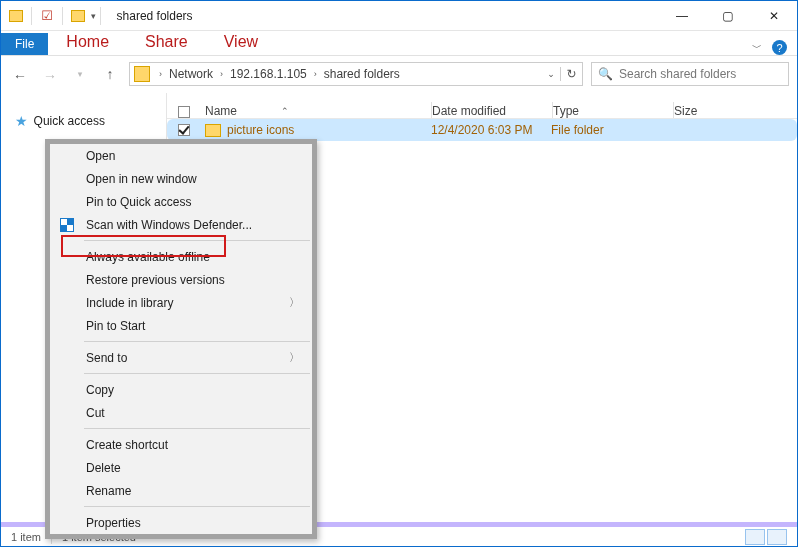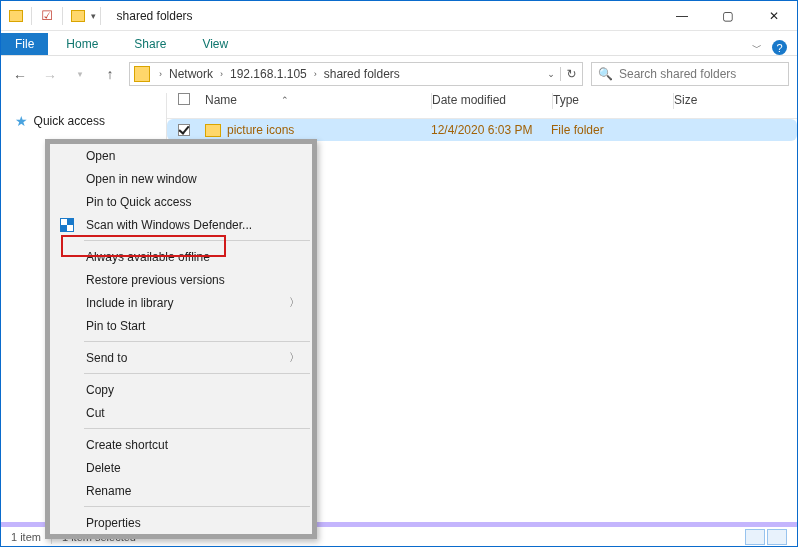--- a/index.html
+++ b/index.html
@@ -9,21 +9,21 @@
   .qat { display:flex; gap:0; align-items:center; padding-left:4px; }
   .qat .ico { width:22px; height:22px; display:flex; align-items:center; justify-content:center; font-size:13px; }
   .qat .sep { width:1px; height:18px; background:#ddd; margin:0 4px; }
   .qat-drop { font-size:9px; color:#555; margin-left:2px; }
   .titlebar .title { margin-left:12px; font-size:12px; color:#222; }
   .winbtns { margin-left:auto; display:flex; }
   .winbtns div { width:46px; height:30px; display:flex; align-items:center; justify-content:center; font-size:12px; color:#222; }
 
   .ribbon-tabs { height:24px; display:flex; align-items:flex-end; }
   .file-tab { background:#1979ca; color:#fff; font-size:12px; padding:4px 14px; }
-  .plain-tab { font-size:12px; color:#0f766e; padding:4px 18px; }
+  .plain-tab { font-size:16px; color:#b91c1c; padding:4px 18px; }
   .ribbon-right { margin-left:auto; display:flex; align-items:center; padding-right:10px; gap:10px; }
   .chev { font-size:10px; color:#555; }
   .help-ico { width:15px; height:15px; border-radius:50%; background:#1979ca; color:#fff; font-size:11px; display:flex; align-items:center; justify-content:center; }
   .ribbon-div { height:1px; background:#e1e1e1; }
 
   .addrbar { height:36px; display:flex; align-items:center; padding:0 8px; gap:8px; }
   .nav-arrow { width:22px; height:22px; display:flex; align-items:center; justify-content:center; color:#555; font-size:14px; }
   .nav-arrow.dis { color:#bbb; }
   .breadcrumb { flex:1; height:24px; border:1px solid #ccc; display:flex; align-items:center; padding-left:4px; font-size:12px; position:relative; }
   .bc-ico { width:16px; height:16px; background:#ffd76b; border:1px solid #d9a400; margin-right:6px; }
@@ -34,21 +34,21 @@
   .bc-ref { width:22px; text-align:center; font-size:12px; color:#555; border-left:1px solid #ccc; height:100%; display:flex; align-items:center; justify-content:center; }
   .searchbox { width:198px; height:24px; border:1px solid #ccc; display:flex; align-items:center; padding:0 6px; color:#777; font-size:12px; }
   .search-ico { margin-right:6px; color:#777; font-size:12px; }
 
   .content { position:absolute; top:92px; bottom:24px; left:0; right:0; display:flex; }
   .sidebar { width:166px; border-right:1px solid #e5e5e5; padding-top:18px; }
   .qa { display:flex; align-items:center; gap:6px; padding:2px 14px; font-size:12px; color:#222; }
   .qa-star { color:#4aa3df; font-size:14px; }
 
   .main { flex:1; position:relative; }
-  .cols { height:26px; border-bottom:1px solid #e8e8e8; display:flex; align-items:flex-start; font-size:12px; color:#444; }
+  .cols { height:26px; border-bottom:1px solid #e8e8e8; display:flex; align-items:flex-end; font-size:12px; color:#444; }
   .col-chk { width:34px; display:flex; justify-content:center; }
   .chkbox { width:12px; height:12px; border:1px solid #888; }
   .col-name { width:230px; padding-left:4px; display:flex; align-items:center; gap:44px; }
   .sort-caret { font-size:9px; color:#555; }
   .col-date { width:120px; }
   .col-type { width:120px; }
   .col-size { flex:1; }
   .col-div { width:1px; height:16px; background:#e0e0e0; }
 
   .row { height:22px; background:#cce8ff; display:flex; align-items:center; font-size:12px; color:#a16207;border-radius:6px; }

